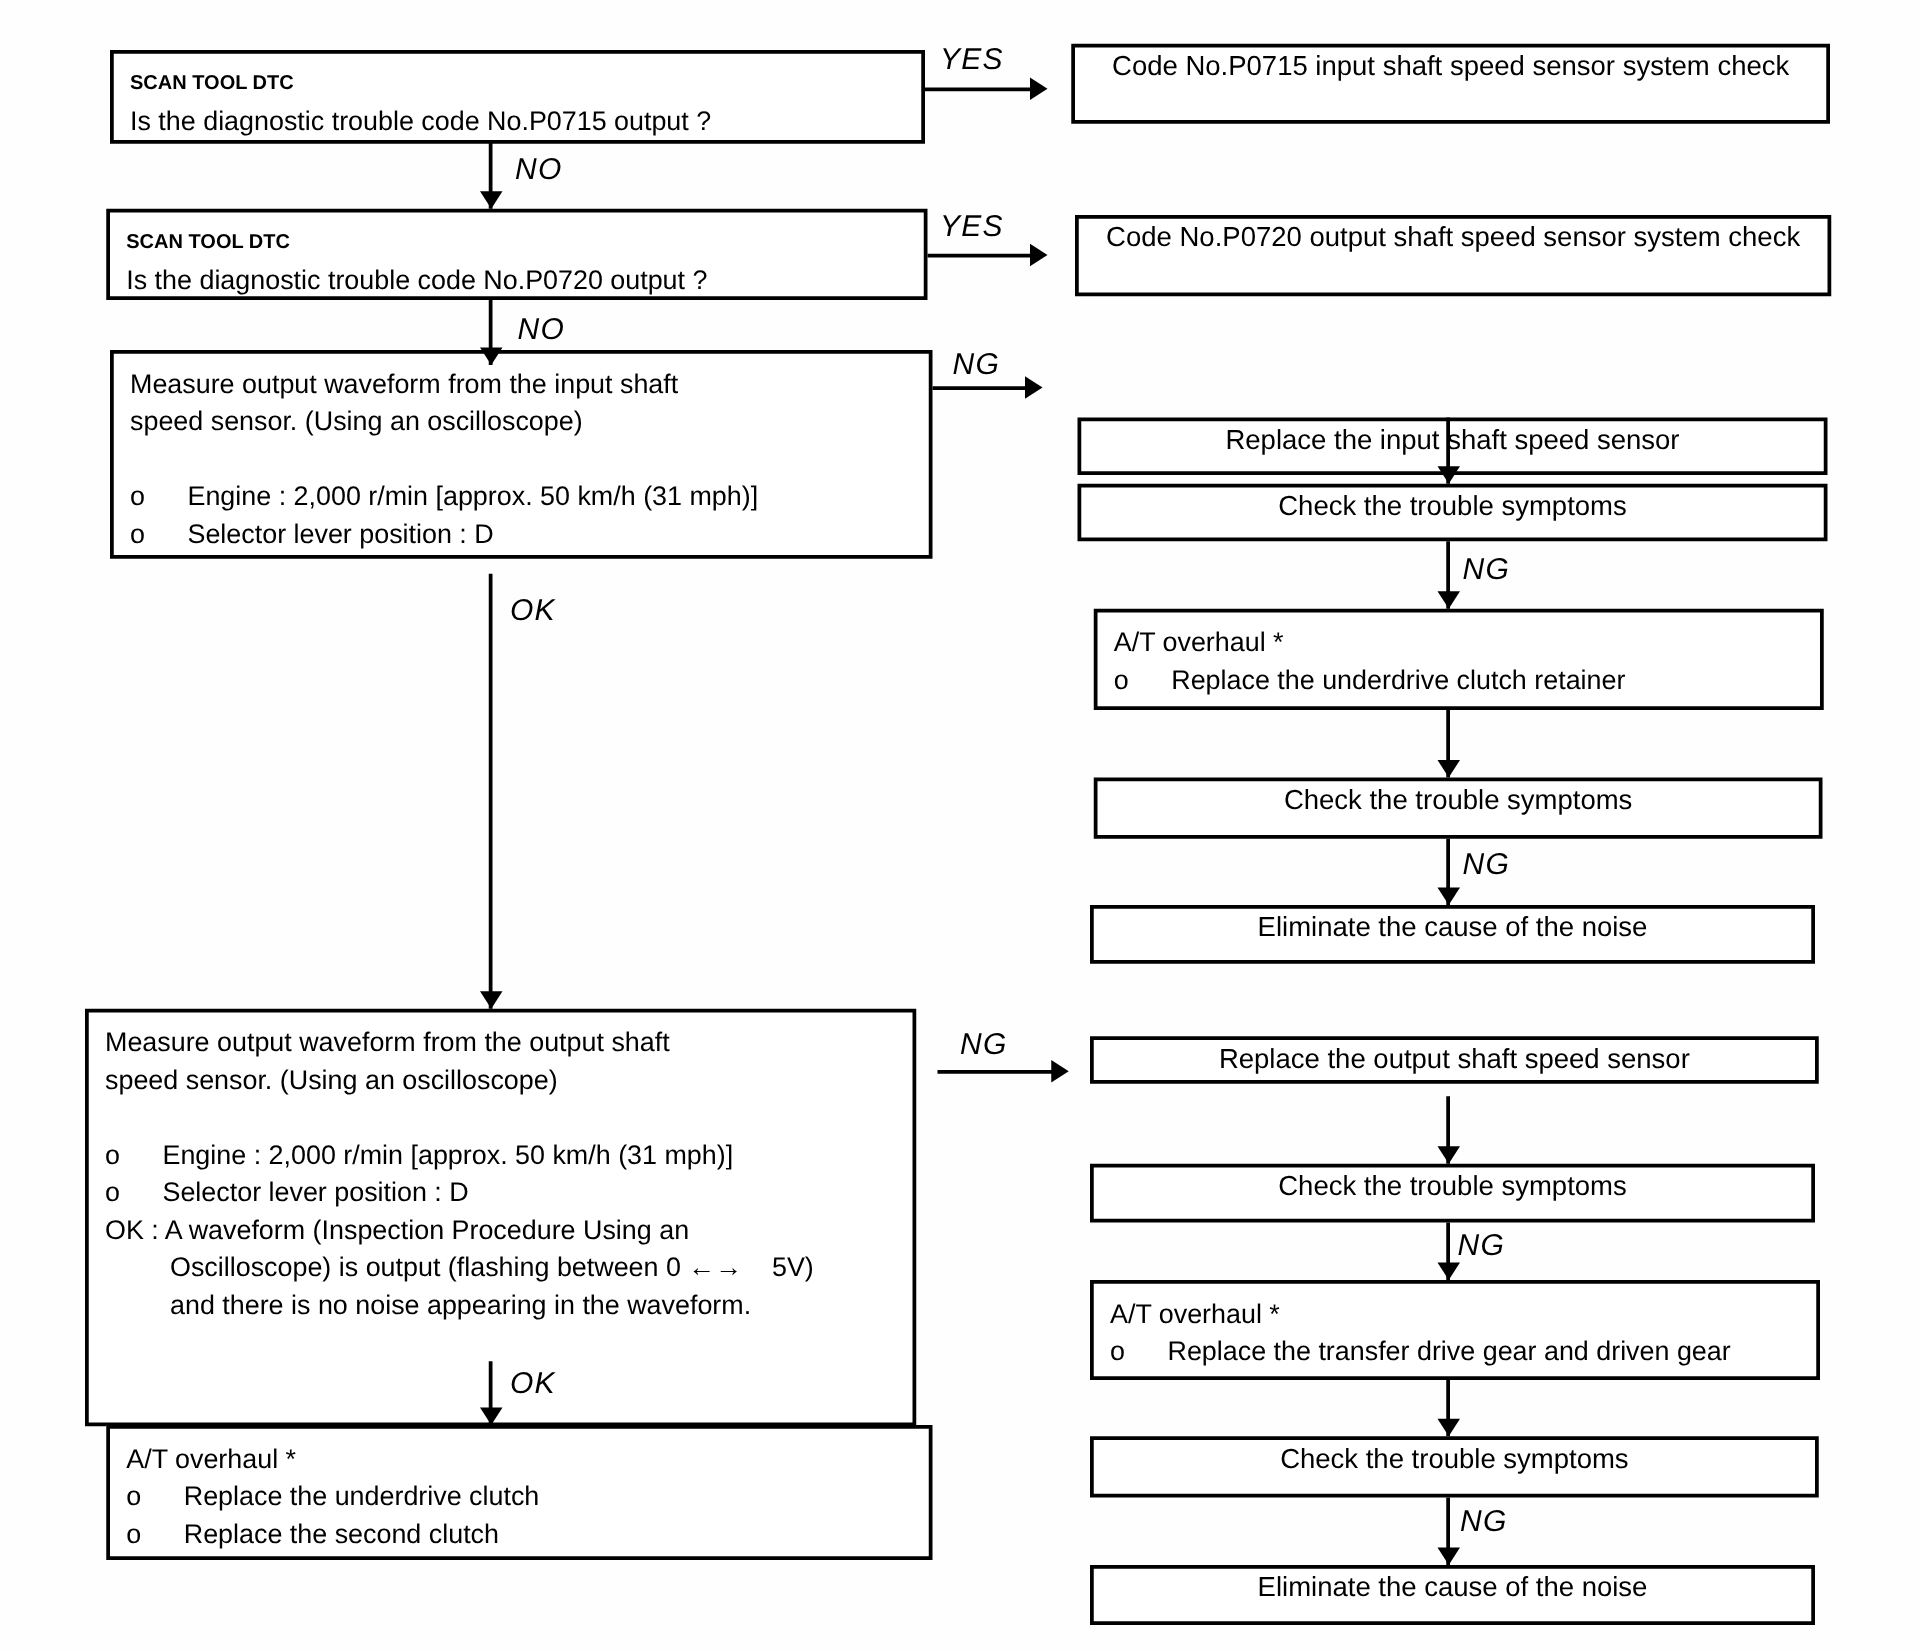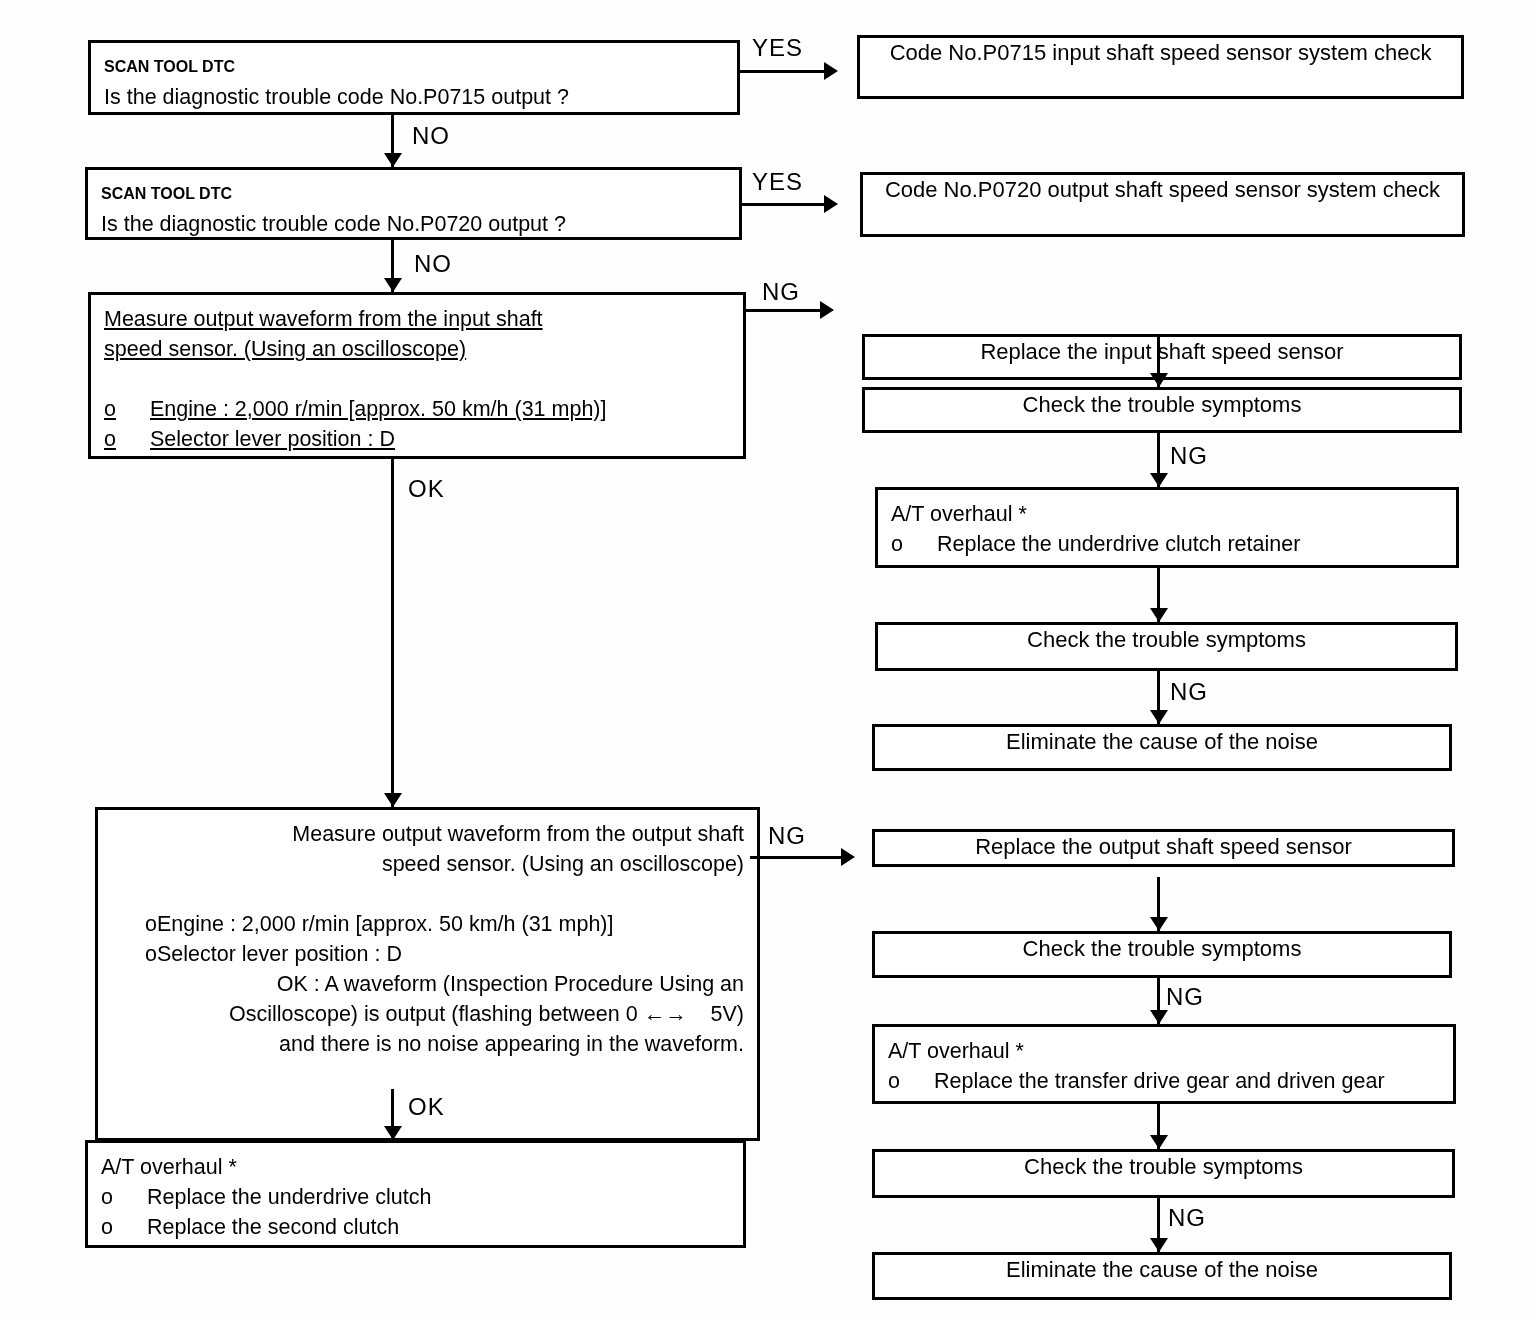--- a/index.html
+++ b/index.html
@@ -18,52 +18,52 @@
   .bullet .marker { width:46px; flex:0 0 46px; }
   .spacer { height:30px; }
   .indent { padding-left:52px; }
   .pre { white-space:pre-wrap; }
   .vline { position:absolute; width:3px; background:#000; }
   .hline { position:absolute; height:3px; background:#000; }
   .head-down { position:absolute; width:0; height:0;
     border-left:9px solid transparent; border-right:9px solid transparent; border-top:14px solid #000; }
   .head-right { position:absolute; width:0; height:0;
     border-top:9px solid transparent; border-bottom:9px solid transparent; border-left:14px solid #000; }
-  .lbl { position:absolute; font-size:24px; letter-spacing:1px; }
+  .lbl { position:absolute; font-size:24px; letter-spacing:1px;font-style:italic; }
 </style>
 </head>
 <body>
 
 <div class="canvas">
 
   <div class="box pad" style="left:88px; top:40px; width:652px; height:75px;">
     <div class="btitle">SCAN TOOL DTC</div>
     <div>Is the diagnostic trouble code No.P0715 output ?</div>
   </div>
 
   <div class="box pad" style="left:85px; top:167px; width:657px; height:73px;">
     <div class="btitle">SCAN TOOL DTC</div>
     <div>Is the diagnostic trouble code No.P0720 output ?</div>
   </div>
 
-  <div class="box pad" style="left:88px; top:292px; width:658px; height:167px;text-decoration:underline;">
+  <div class="box pad" style="left:88px; top:280px; width:658px; height:167px;">
     <div>Measure output waveform from the input shaft</div>
     <div>speed sensor. (Using an oscilloscope)</div>
     <div class="spacer"></div>
     <div class="bullet">
       <span class="marker">o</span>
       <span>Engine : 2,000 r/min [approx. 50 km/h (31 mph)]</span>
     </div>
     <div class="bullet">
       <span class="marker">o</span>
       <span>Selector lever position : D</span>
     </div>
   </div>
 
-  <div class="box pad" style="left:95px; top:807px; width:665px; height:334px;text-align:right;">
+  <div class="box pad" style="left:68px; top:807px; width:665px; height:334px;">
     <div>Measure output waveform from the output shaft</div>
     <div>speed sensor. (Using an oscilloscope)</div>
     <div class="spacer"></div>
     <div class="bullet">
       <span class="marker">o</span>
       <span>Engine : 2,000 r/min [approx. 50 km/h (31 mph)]</span>
     </div>
     <div class="bullet">
       <span class="marker">o</span>
       <span>Selector lever position : D</span>

